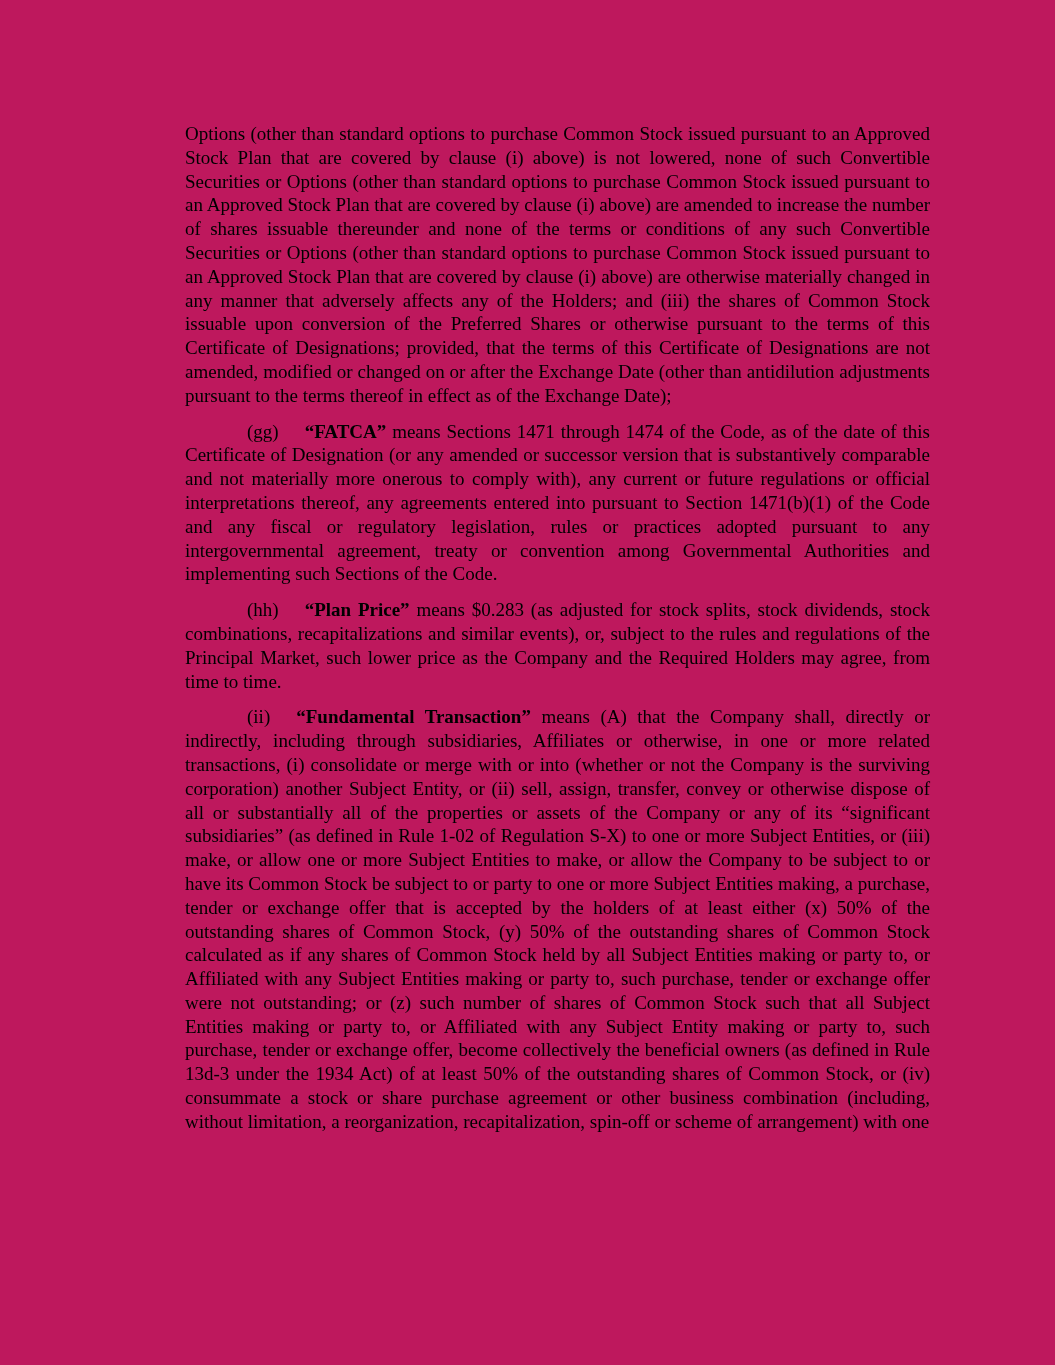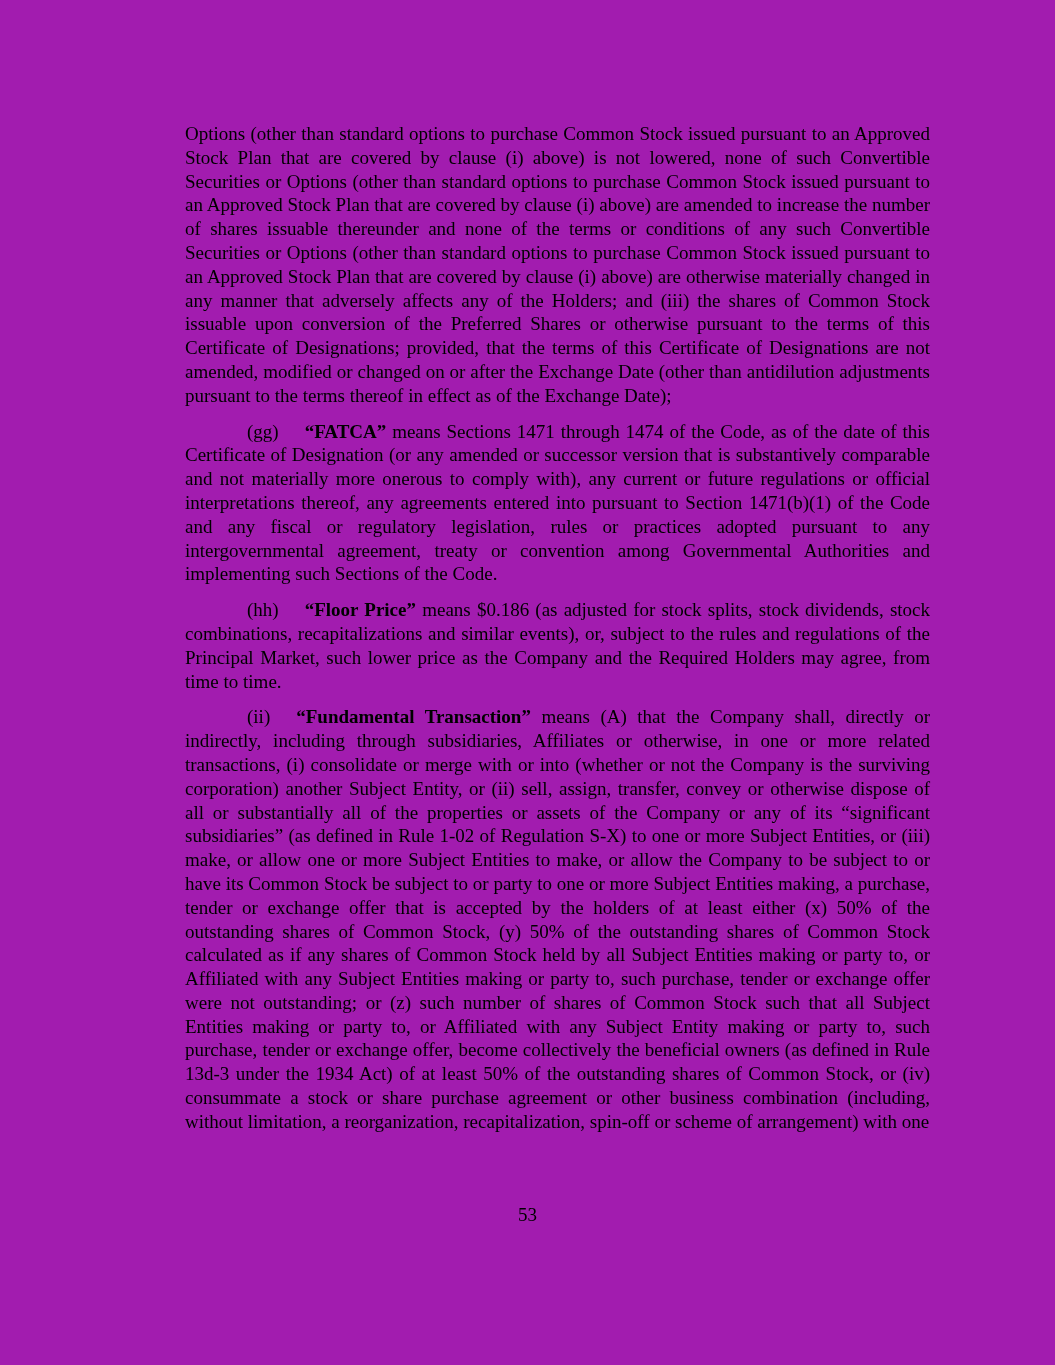--- a/index.html
+++ b/index.html
@@ -1,20 +1,20 @@
 <!DOCTYPE html>
 <html><head>
 <meta charset="utf-8">
 <style>
   html, body { margin: 0; padding: 0; background: #ffffff; }
   .page {
     position: relative;
     width: 1055px;
     height: 1365px;
-    background: #a21caf;
+    background: #be185d;
     color: #000000;
     font-family: "Liberation Serif", "DejaVu Serif", serif;
     overflow: hidden;
   }
   .content {
     position: absolute;
     left: 185px;
     top: 122px;
     width: 745px;
     font-size: 19px;
@@ -39,20 +39,19 @@
 </head>
 <body>
 
 <div class="page">
   <div class="content">
 
     <p class="para"><span>Options (other than standard options to purchase Common Stock issued pursuant to an Approved Stock Plan that are covered by clause (i) above) is not lowered, none of such Convertible Securities or Options (other than standard options to purchase Common Stock issued pursuant to an Approved Stock Plan that are covered by clause (i) above) are amended to increase the number of shares issuable thereunder and none of the terms or conditions of any such Convertible Securities or Options (other than standard options to purchase Common Stock issued pursuant to an Approved Stock Plan that are covered by clause (i) above) are otherwise materially changed in any manner that adversely affects any of the Holders; and (iii) the shares of Common Stock issuable upon conversion of the Preferred Shares or otherwise pursuant to the terms of this Certificate of Designations; provided, that the terms of this Certificate of Designations are not amended, modified or changed on or after the Exchange Date (other than antidilution adjustments pursuant to the terms thereof in effect as of the Exchange Date);</span></p>
 
     <p class="para defn"><span>(gg)</span><span class="tab"></span><span class="term">“FATCA”</span><span> means Sections 1471 through 1474 of the Code, as of the date of this Certificate of Designation (or any amended or successor version that is substantively comparable and not materially more onerous to comply with), any current or future regulations or official interpretations thereof, any agreements entered into pursuant to Section 1471(b)(1) of the Code and any fiscal or regulatory legislation, rules or practices adopted pursuant to any intergovernmental agreement, treaty or convention among Governmental Authorities and implementing such Sections of the Code.</span></p>
 
-    <p class="para defn"><span>(hh)</span><span class="tab"></span><span class="term">“Floor Price”</span><span> means $0.186 (as adjusted for stock splits, stock dividends, stock combinations, recapitalizations and similar events), or, subject to the rules and regulations of the Principal Market, such lower price as the Company and the Required Holders may agree, from time to time.</span></p>
+    <p class="para defn"><span>(hh)</span><span class="tab"></span><span class="term">“Plan Price”</span><span> means $0.283 (as adjusted for stock splits, stock dividends, stock combinations, recapitalizations and similar events), or, subject to the rules and regulations of the Principal Market, such lower price as the Company and the Required Holders may agree, from time to time.</span></p>
 
     <p class="para defn"><span>(ii)</span><span class="tab"></span><span class="term">“Fundamental Transaction”</span><span> means (A) that the Company shall, directly or indirectly, including through subsidiaries, Affiliates or otherwise, in one or more related transactions, (i) consolidate or merge with or into (whether or not the Company is the surviving corporation) another Subject Entity, or (ii) sell, assign, transfer, convey or otherwise dispose of all or substantially all of the properties or assets of the Company or any of its “significant subsidiaries” (as defined in Rule 1-02 of Regulation S-X) to one or more Subject Entities, or (iii) make, or allow one or more Subject Entities to make, or allow the Company to be subject to or have its Common Stock be subject to or party to one or more Subject Entities making, a purchase, tender or exchange offer that is accepted by the holders of at least either (x) 50% of the outstanding shares of Common Stock, (y) 50% of the outstanding shares of Common Stock calculated as if any shares of Common Stock held by all Subject Entities making or party to, or Affiliated with any Subject Entities making or party to, such purchase, tender or exchange offer were not outstanding; or (z) such number of shares of Common Stock such that all Subject Entities making or party to, or Affiliated with any Subject Entity making or party to, such purchase, tender or exchange offer, become collectively the beneficial owners (as defined in Rule 13d-3 under the 1934 Act) of at least 50% of the outstanding shares of Common Stock, or (iv) consummate a stock or share purchase agreement or other business combination (including, without limitation, a reorganization, recapitalization, spin-off or scheme of arrangement) with one</span></p>
 
   </div>
 
-  <div class="page-number">53</div>
 </div>
 
 </body></html>

